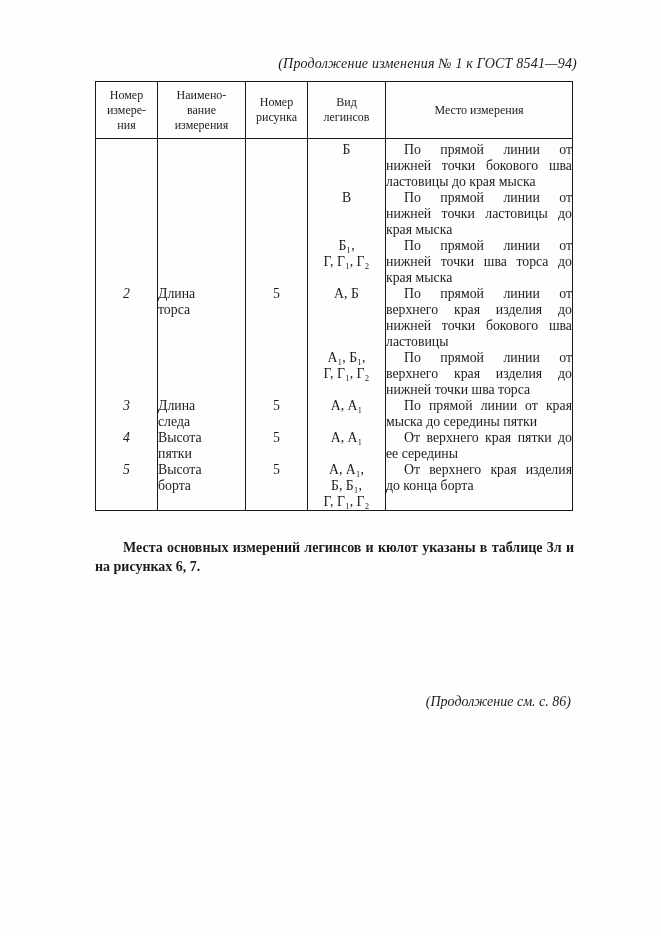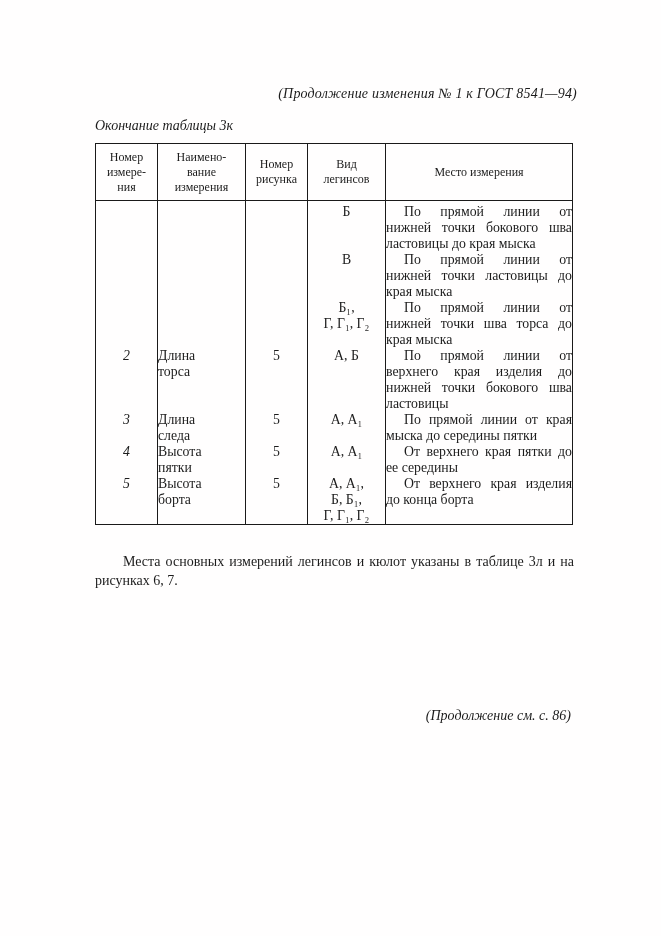--- a/index.html
+++ b/index.html
@@ -4,21 +4,21 @@
 <style>
   html,body { margin:0; padding:0; background:#ffffff; }
   .page {
     position:relative;
     width:661px; height:936px;
     background:#fffefe;
     color:#1c1c1c;
     font-family:"Liberation Serif","DejaVu Serif",serif;
     font-size:14px;
     box-sizing:border-box;
-    padding:85px 84px 0 95px;
+    padding:55px 84px 0 95px;
     overflow:hidden;
   }
   .header-note {
     text-align:right;
     font-style:italic;
     line-height:17px;
     letter-spacing:0.2px;
   }
   .table-caption {
     font-style:italic;
@@ -61,37 +61,37 @@
     text-align:justify;
     text-indent:18px;
     padding-left:6px; padding-right:5px;
   }
   .body-paragraph {
     margin:27px 16px 0 0;
     width:479px;
     text-align:justify;
     text-indent:28px;
     line-height:19px;
+    font-weight:bold;
   }
   .footer-note {
     margin-top:117px;
     text-align:right;
     font-style:italic;
     padding-right:6px;
     line-height:17px;
   }
 </style>
 </head>
 <body>
 
 <div class="page">
 
   <div class="header-note">(Продолжение изменения № 1 к ГОСТ 8541—94)</div>
 
-  <div class="table-caption">Окончание таблицы 3к</div>
 
   <table class="meas">
     <colgroup>
       <col style="width:62px">
         <col style="width:88px">
         <col style="width:62px">
         <col style="width:78px">
         <col style="width:187px">
     </colgroup>
     <thead>
@@ -134,20 +134,28 @@
       </tr>
       <tr>
         <td class="c-num">2</td>
         <td class="c-name">Длина
 торса</td>
         <td class="c-fig">5</td>
         <td class="c-kind">А, Б</td>
         <td class="c-place">По прямой линии от верхнего края изделия до нижней точки бокового шва ластовицы</td>
       </tr>
       <tr>
+        <td class="c-num"></td>
+        <td class="c-name"></td>
+        <td class="c-fig"></td>
+        <td class="c-kind">А₁, Б₁,
+Г, Г₁, Г₂</td>
+        <td class="c-place">По прямой линии от верхнего края изделия до нижней точки шва торса</td>
+      </tr>
+      <tr>
         <td class="c-num">3</td>
         <td class="c-name">Длина
 следа</td>
         <td class="c-fig">5</td>
         <td class="c-kind">А, А₁</td>
         <td class="c-place">По прямой линии от края мыска до середины пятки</td>
       </tr>
       <tr>
         <td class="c-num">4</td>
         <td class="c-name">Высота

